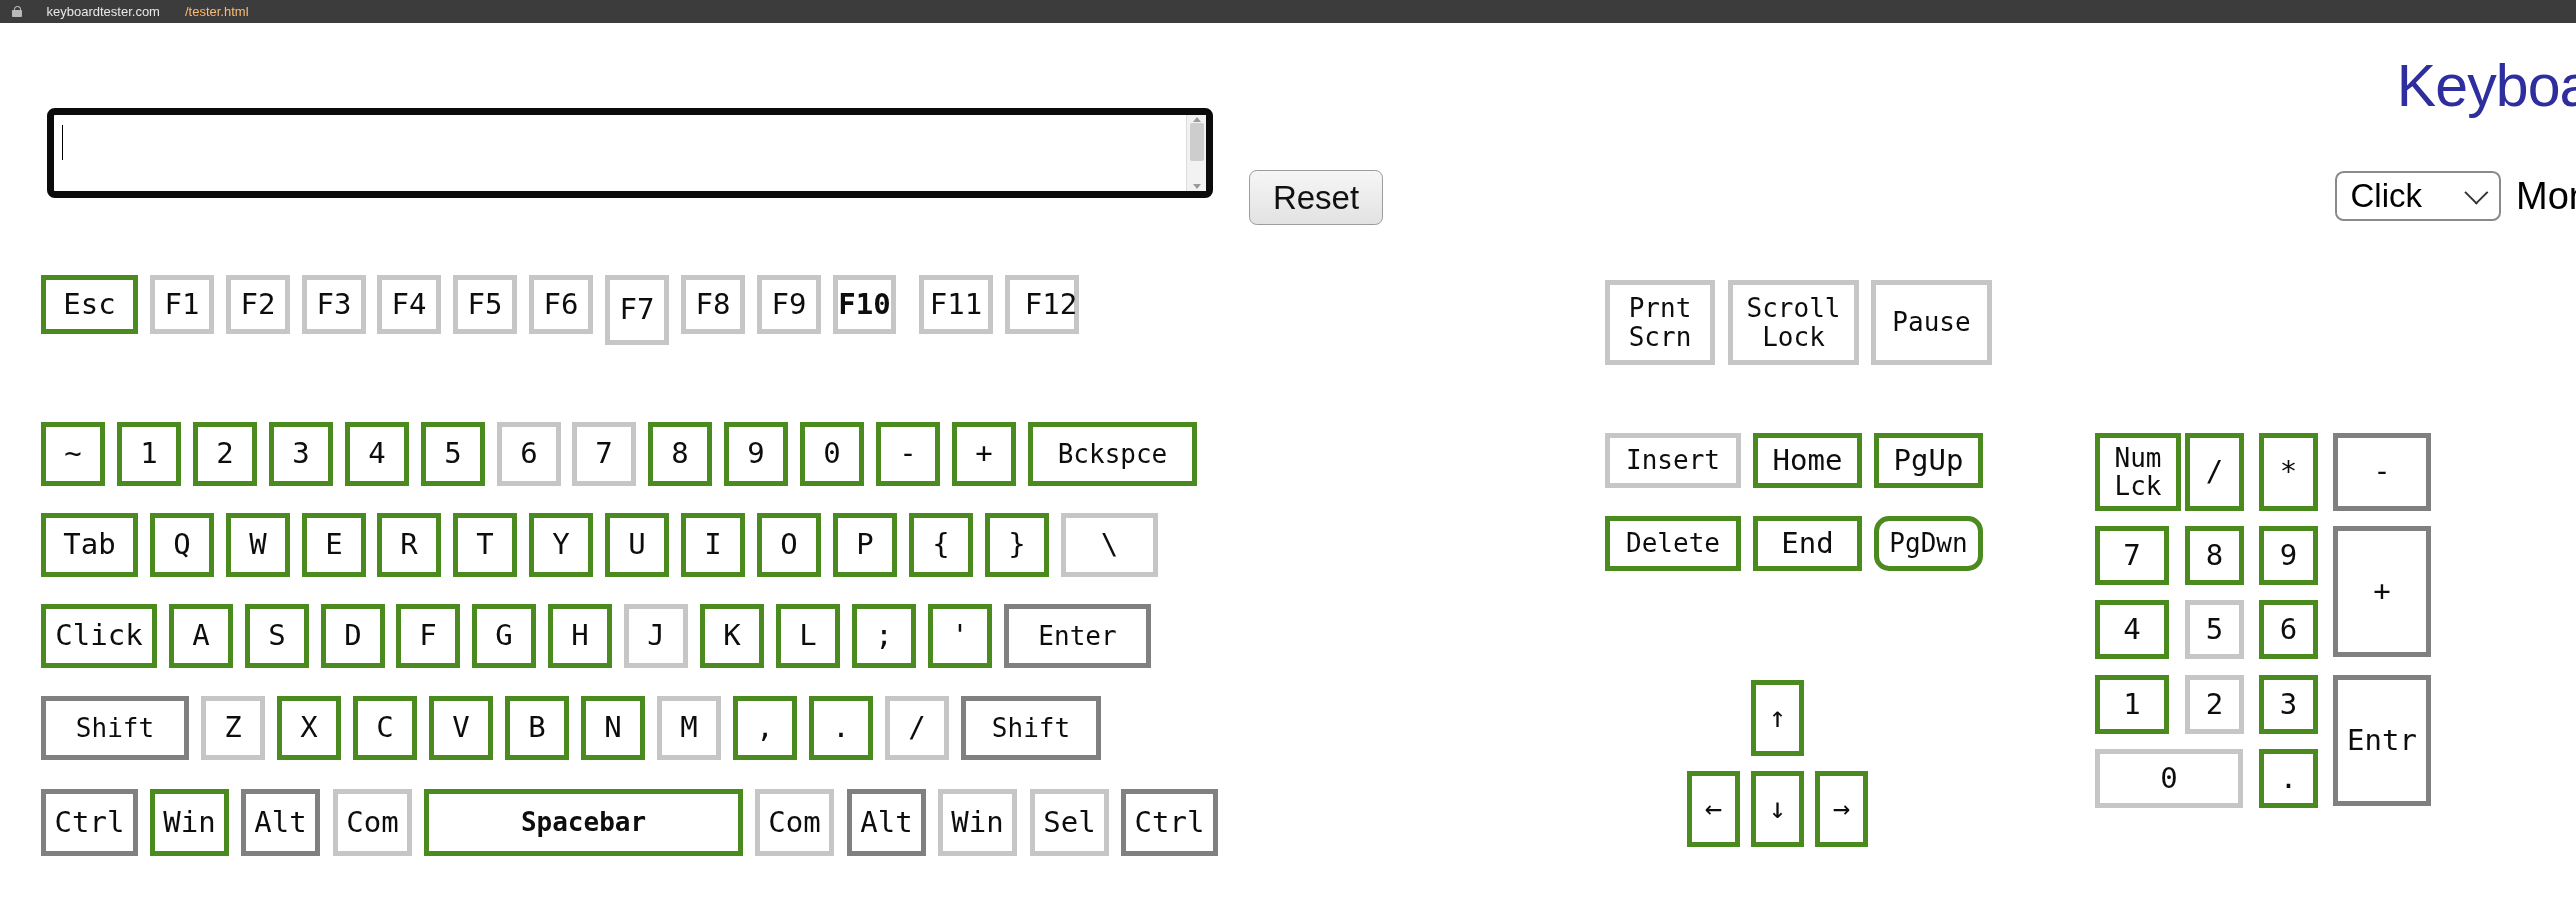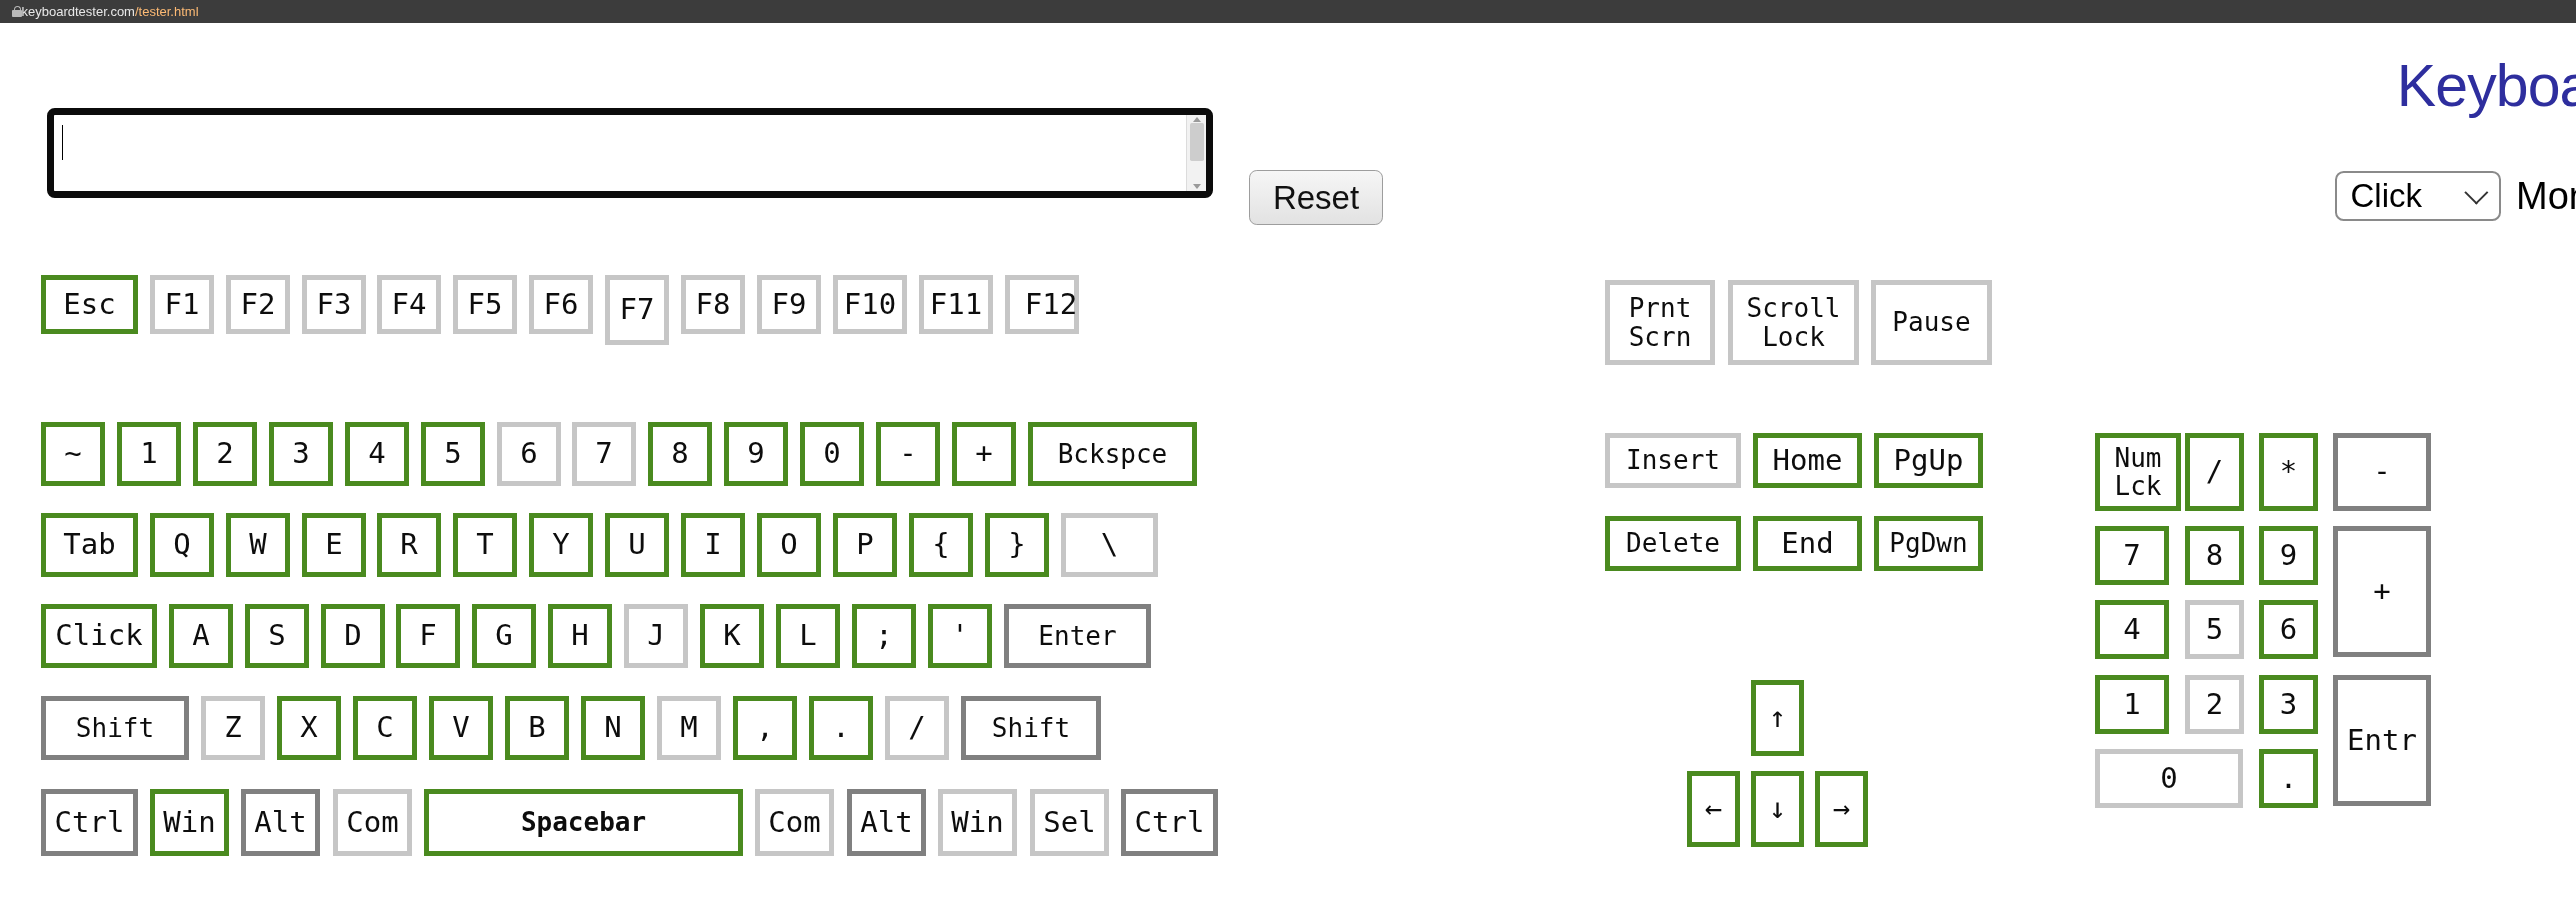--- a/index.html
+++ b/index.html
@@ -4,21 +4,21 @@
 <style>
   html,body{margin:0;padding:0;}
   body{
     width:2576px;height:905px;overflow:hidden;background:#ffffff;
     font-family:"DejaVu Sans Mono","Liberation Mono",monospace;
   }
 
   
   #urlbar{
     height:23px;background:#3c3c3c;color:#e8e8e8;
-    display:flex;align-items:center;gap:0;padding:0 12px;
+    display:flex;align-items:center;gap:25px;padding:0 12px;
     font-family:"Liberation Sans",sans-serif;font-size:13px;
   }
   #urlbar .lock{width:9.5px;height:11.2px;position:relative;flex:0 0 auto;opacity:.85;}
   #urlbar .lock .body{position:absolute;bottom:0;left:0;width:9.5px;height:7px;background:#cfcfcf;border-radius:0.9px;}
   #urlbar .lock .shackle{position:absolute;top:0;left:2.2px;width:5.2px;height:5.2px;border:1.7px solid #cfcfcf;border-bottom:none;border-radius:3.5px 3.5px 0 0;}
   #urlbar .path{color:#fdba74;}
 
   
   #page{position:relative;width:2576px;height:882px;}
 
@@ -117,21 +117,21 @@
       <div class="key tested" style="left: 0px; top: 0px; width: 97px; height: 59px;">Esc</div>
       <div class="key untested" style="left: 109px; top: 0px; width: 64px; height: 59px;">F1</div>
       <div class="key untested" style="left: 185px; top: 0px; width: 64px; height: 59px;">F2</div>
       <div class="key untested" style="left: 261px; top: 0px; width: 64px; height: 59px;">F3</div>
       <div class="key untested" style="left: 336px; top: 0px; width: 64px; height: 59px;">F4</div>
       <div class="key untested" style="left: 412px; top: 0px; width: 64px; height: 59px;">F5</div>
       <div class="key untested" style="left: 488px; top: 0px; width: 64px; height: 59px;">F6</div>
       <div class="key untested" style="left: 564px; top: 0px; width: 64px; height: 70px;">F7</div>
       <div class="key untested" style="left: 640px; top: 0px; width: 64px; height: 59px; text-align: right;">F8</div>
       <div class="key untested" style="left: 716px; top: 0px; width: 64px; height: 59px;">F9</div>
-      <div class="key untested" style="left: 792px; top: 0px; width: 74px; height: 59px;">F10</div>
+      <div class="key untested" style="left: 792px; top: 0px; width: 63px; height: 59px; font-weight: bold;">F10</div>
       <div class="key untested" style="left: 878px; top: 0px; width: 74px; height: 59px;">F11</div>
       <div class="key untested" style="left: 964px; top: 0px; width: 74px; height: 59px; padding-left: 18px;">F12</div>
     </div>
   <div class="cluster" id="c-num" style="left: 41px; top: 399px; height: 64px;">
       <div class="key tested" style="left: 0px; top: 0px; width: 64px; height: 64px;">~</div>
       <div class="key tested" style="left: 76px; top: 0px; width: 64px; height: 64px;">1</div>
       <div class="key tested" style="left: 152px; top: 0px; width: 64px; height: 64px;">2</div>
       <div class="key tested" style="left: 228px; top: 0px; width: 64px; height: 64px;">3</div>
       <div class="key tested" style="left: 304px; top: 0px; width: 64px; height: 64px;">4</div>
       <div class="key tested" style="left: 380px; top: 0px; width: 64px; height: 64px;">5</div>
@@ -208,21 +208,21 @@
       <div class="key untested small" style="left: 123px; top: 0px; width: 131px; height: 85px;">Scroll
 Lock</div>
       <div class="key untested small" style="left: 266px; top: 0px; width: 121px; height: 85px;">Pause</div>
     </div>
   <div class="cluster" id="c-nav" style="left:1605px;top:410px">
       <div class="key untested small" style="left: 0px; top: 0px; width: 136px; height: 55px;">Insert</div>
       <div class="key tested" style="left: 148px; top: 0px; width: 109px; height: 55px;">Home</div>
       <div class="key tested" style="left: 269px; top: 0px; width: 109px; height: 55px;">PgUp</div>
       <div class="key tested small" style="left: 0px; top: 83px; width: 136px; height: 55px;">Delete</div>
       <div class="key tested" style="left: 148px; top: 83px; width: 109px; height: 55px;">End</div>
-      <div class="key tested small" style="left: 269px; top: 83px; width: 109px; height: 55px;">PgDwn</div>
+      <div class="key tested small" style="left: 269px; top: 83px; width: 109px; height: 55px; border-radius: 15px;">PgDwn</div>
     </div>
   <div class="cluster" id="c-arrow" style="left:1687px;top:657px">
       <div class="key tested" style="left: 64px; top: 0px; width: 53px; height: 76px;">↑</div>
       <div class="key tested" style="left: 0px; top: 91px; width: 53px; height: 76px;">←</div>
       <div class="key tested" style="left: 64px; top: 91px; width: 53px; height: 76px;">↓</div>
       <div class="key tested" style="left: 128px; top: 91px; width: 53px; height: 76px;">→</div>
     </div>
   <div class="cluster" id="c-pad" style="left:2095px;top:410px">
       <div class="key tested small" style="left: 0px; top: 0px; width: 86px; height: 78px;">Num
 Lck</div>

